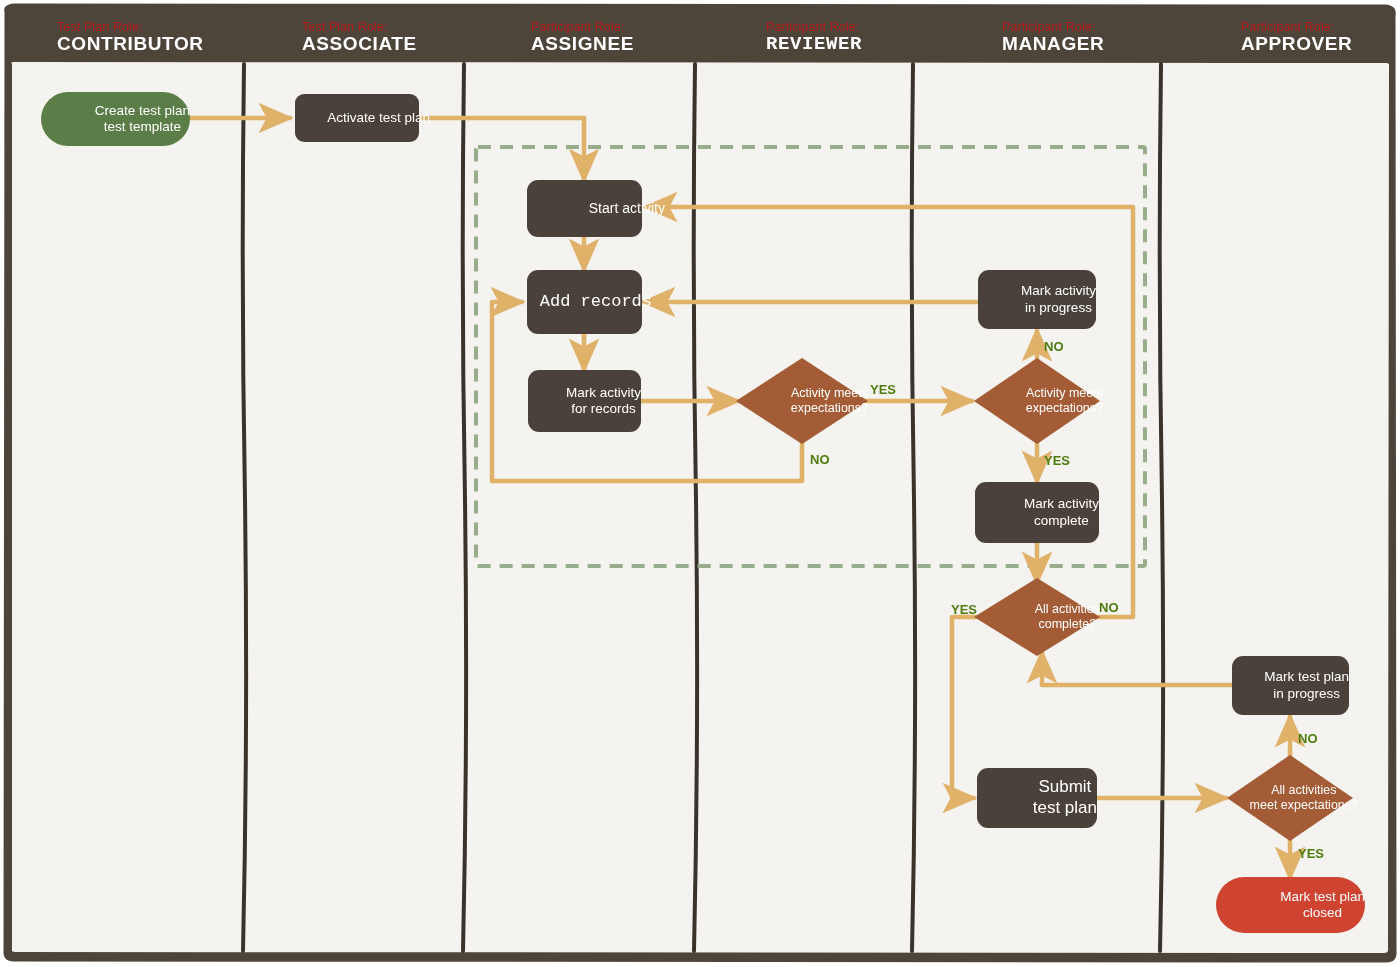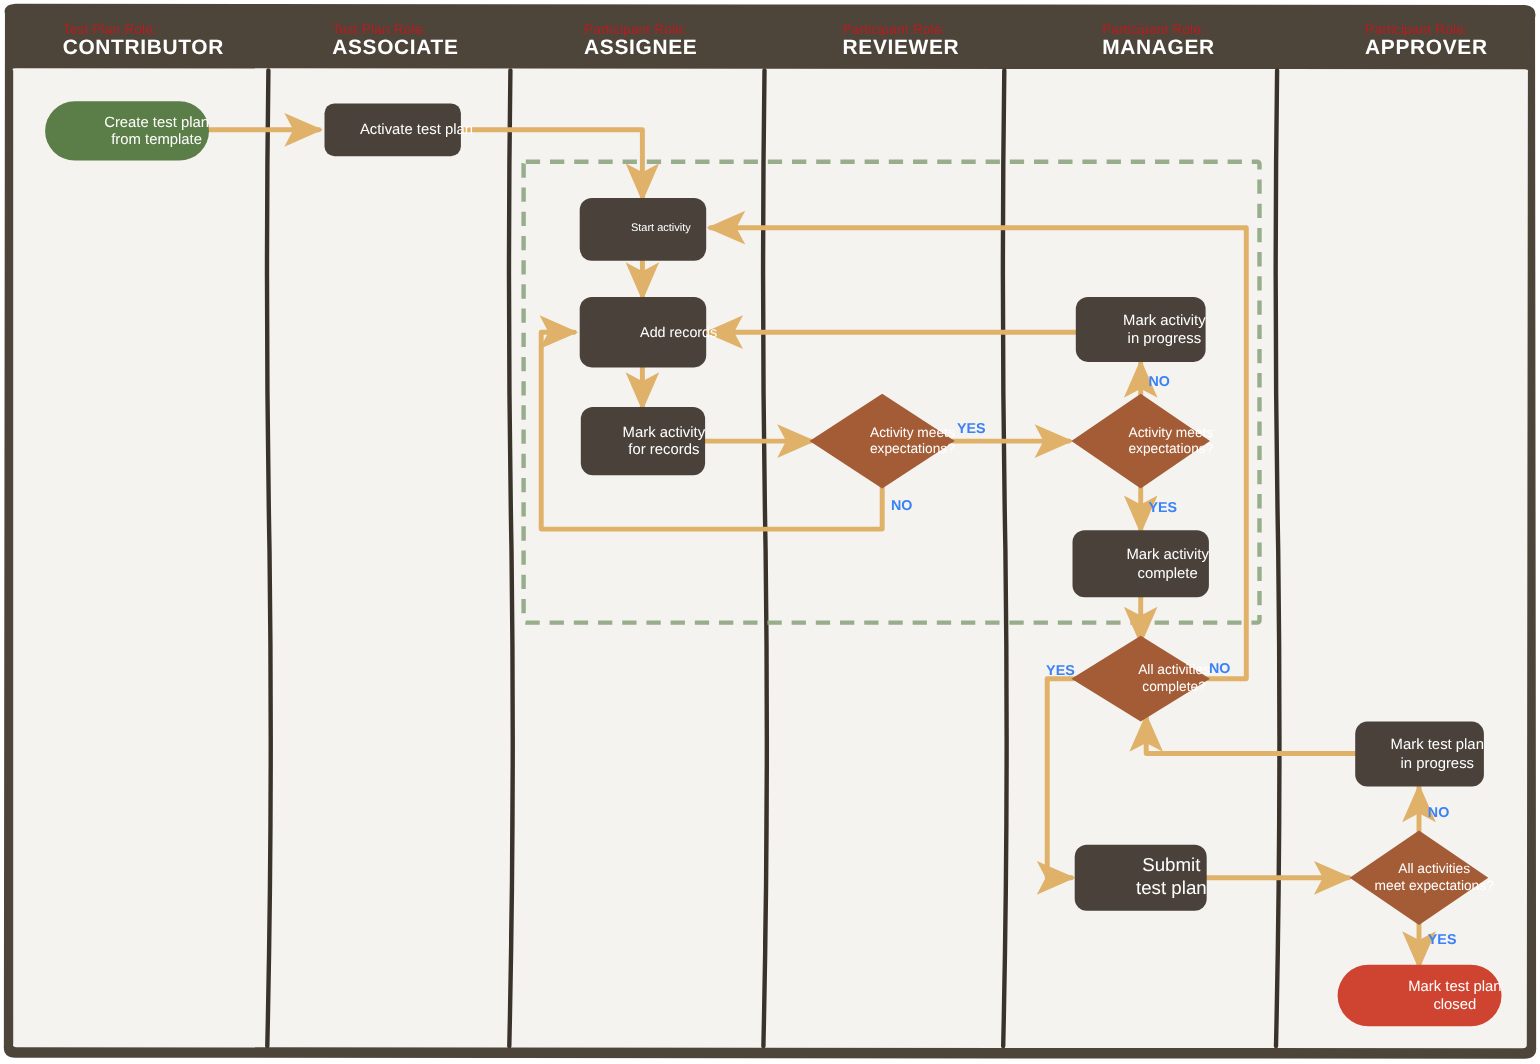--- a/index.html
+++ b/index.html
@@ -3,21 +3,21 @@
 <meta charset="utf-8">
 <style>
   html,body{margin:0;padding:0;background:#ffffff;}
   body{font-family:"Liberation Sans", sans-serif;}
   #stage{position:relative;width:1400px;height:967px;overflow:hidden;background:#fff;}
   #svgroot{position:absolute;left:0;top:0;width:1400px;height:967px;}
   .nodetext{position:absolute;display:flex;align-items:center;justify-content:flex-end;
             text-align:center;line-height:1.22;color:#fff;pointer-events:none;}
   .hdr-small{position:absolute;color:#b91c1c;font-size:12.5px;letter-spacing:.1px;}
   .hdr-big{position:absolute;color:#ffffff;font-size:19px;font-weight:bold;letter-spacing:.6px;}
-  .edgelabel{position:absolute;font-size:13px;font-weight:bold;color:#3b82f6;text-align:right;}
+  .edgelabel{position:absolute;font-size:13px;font-weight:bold;color:#4d7c0f;text-align:right;}
 </style>
 </head>
 <body>
 
 <div id="stage">
 
 <svg id="svgroot" viewBox="0 0 1400 967">
   <defs>
     <marker id="ah" markerWidth="9" markerHeight="9" refX="7.4" refY="4.5" orient="auto" markerUnits="strokeWidth">
       <path d="M0.4,1.1 L8.2,4.5 L0.4,7.9 L2.2,4.5 Z" fill="#e0b169"></path>
@@ -111,45 +111,45 @@
 <div>
   <div class="hdr-small" style="left:302px;top:20px;">Test Plan Role:</div>
   <div class="hdr-big" style="left:302px;top:33px;">ASSOCIATE</div>
 </div>
 <div>
   <div class="hdr-small" style="left:531px;top:20px;">Participant Role:</div>
   <div class="hdr-big" style="left:531px;top:33px;">ASSIGNEE</div>
 </div>
 <div>
   <div class="hdr-small" style="left:766px;top:20px;">Participant Role:</div>
-  <div class="hdr-big" style="left:766px;top:33px;">REVIEWER</div>
+  <div class="hdr-big" style="left:766px;top:33px;font-family:Liberation Mono, monospace;">REVIEWER</div>
 </div>
 <div>
   <div class="hdr-small" style="left:1002px;top:20px;">Participant Role:</div>
   <div class="hdr-big" style="left:1002px;top:33px;">MANAGER</div>
 </div>
 <div>
   <div class="hdr-small" style="left:1241px;top:20px;">Participant Role:</div>
   <div class="hdr-big" style="left:1241px;top:33px;">APPROVER</div>
 </div>
 
 <div class="nodetext" style="left:41px;top:92px;width:149px;height:54px;font-size:13.5px;">
   <span><span>Create test plan</span><br>
-  <span>from template</span></span>
+  <span>test template</span></span>
 </div>
 
 <div class="nodetext" style="left:295px;top:94px;width:124px;height:48px;font-size:13.5px;padding-left:11px;">
   <span>Activate test plan</span>
 </div>
 
-<div class="nodetext" style="left:513px;top:180px;width:115px;height:57px;font-size:10px;">
+<div class="nodetext" style="left:550px;top:180px;width:115px;height:57px;font-size:14px;">
   <span>Start activity</span>
 </div>
 
-<div class="nodetext" style="left:527px;top:270px;width:125px;height:64px;font-size:13px;">
+<div class="nodetext" style="left:527px;top:270px;width:125px;height:64px;font-size:17px;font-family:Liberation Mono, monospace;">
   <span>Add records</span>
 </div>
 
 <div class="nodetext" style="left:528px;top:370px;width:113px;height:62px;font-size:13.5px;">
   <span><span>Mark activity</span><br>
   <span>for records</span></span>
 </div>
 
 <div class="nodetext" style="left:736px;top:375px;width:132px;height:52px;font-size:12.5px;">
   <span><span>Activity meets</span><br>

